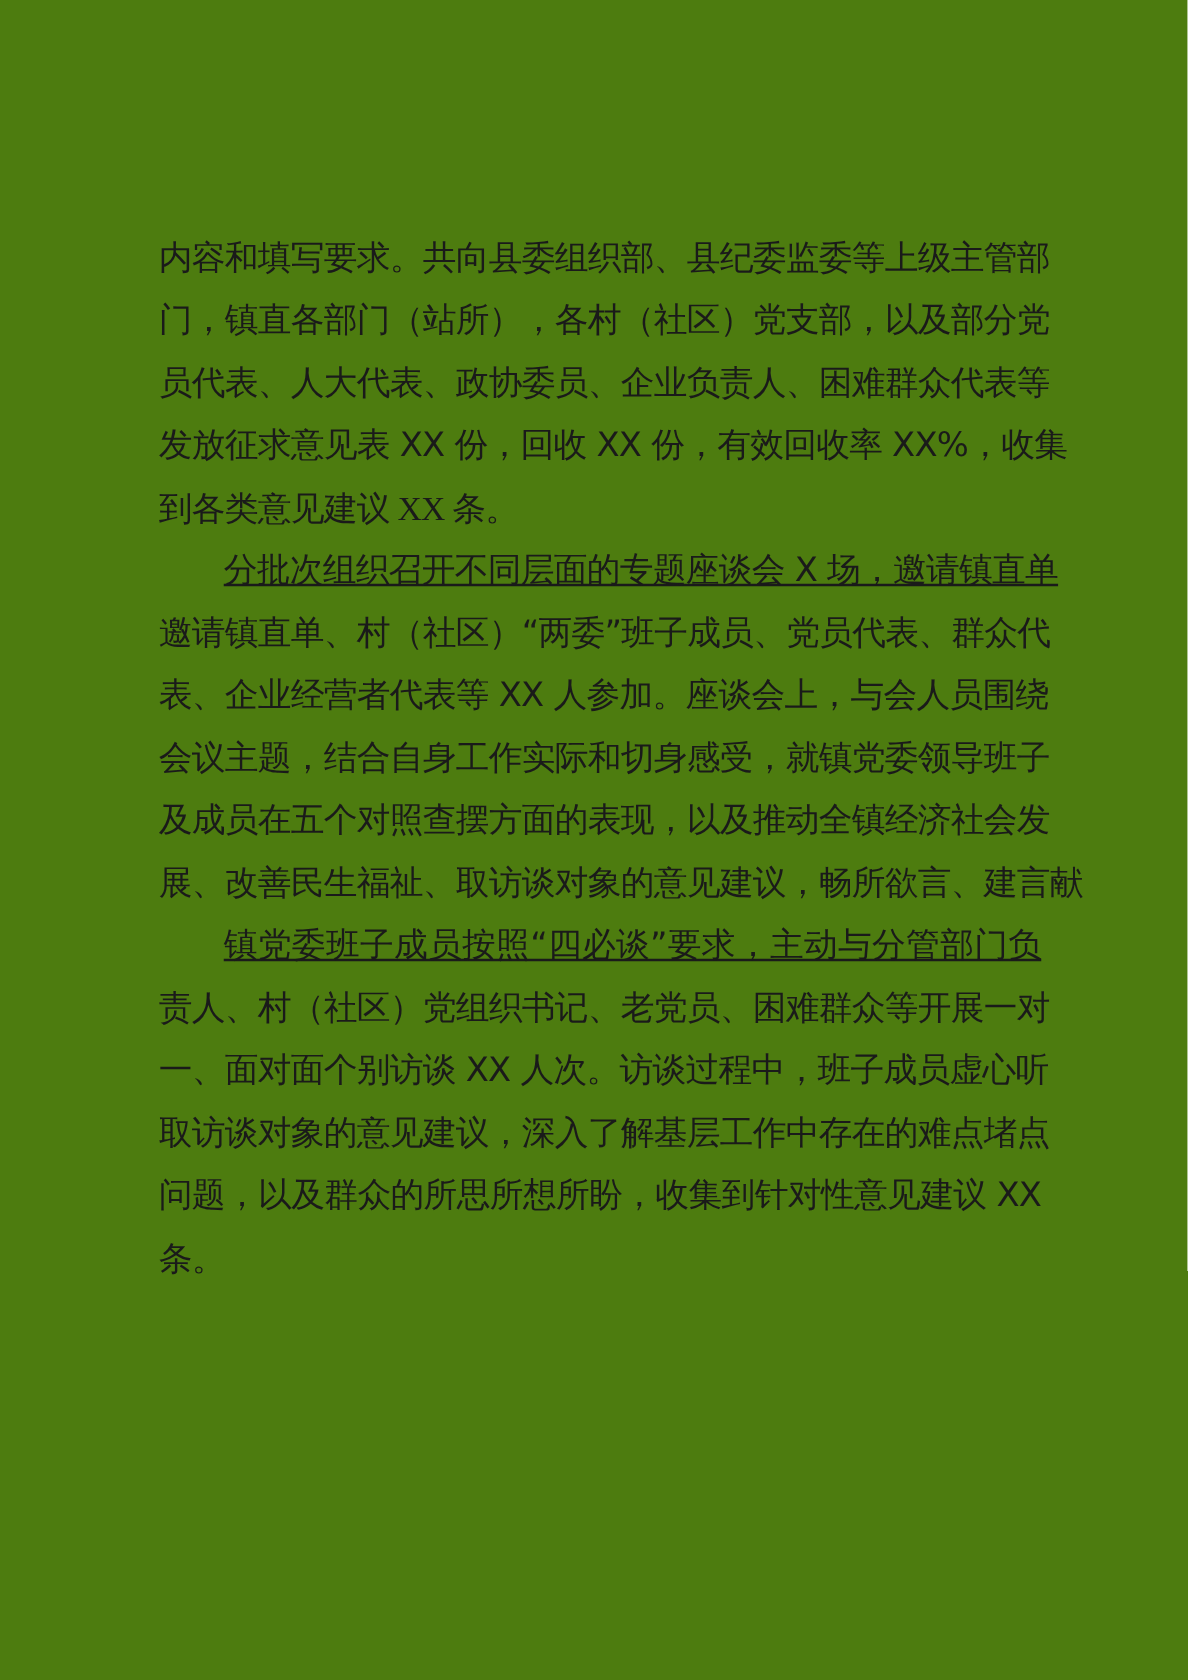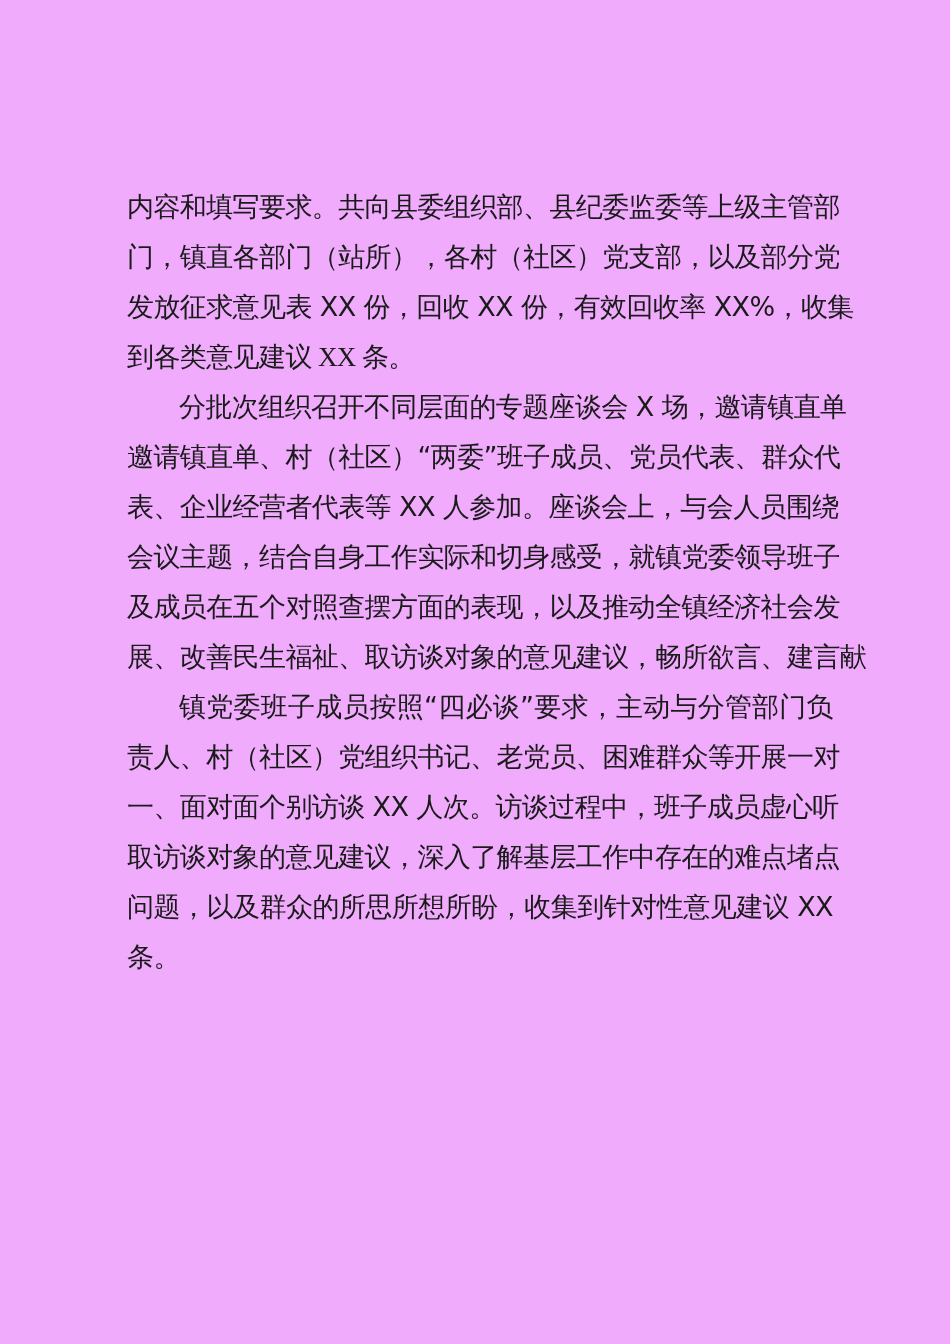--- a/index.html
+++ b/index.html
@@ -14,21 +14,21 @@
     overflow: hidden;
     font-family: "DejaVu Sans", "Liberation Sans", sans-serif;
     color: #1a1a1a;
   }
   .page {
     position: absolute;
     left: 0;
     top: 0;
     width: 950px;
     height: 1344px;
-    background: #f0abfc;
+    background: #4d7c0f;
   }
   .content {
     position: absolute;
     left: 127px;
     top: 182px;
     width: 706px;
   }
   .line {
     height: 50px;
     line-height: 50px;
@@ -40,40 +40,42 @@
     width: 706px;
     overflow: visible;
   }
   .line.last {
     text-align-last: left;
     font-family: Liberation Serif, serif;
   }
   .line.indent {
     padding-left: 52px;
     width: 654px;
+    text-decoration: underline;
   }
   .heading {
     height: 50px;
     line-height: 50px;
     font-size: 26px;
     font-weight: bold;
     padding-left: 54px;
     letter-spacing: -0.5px;
     white-space: nowrap;
   }
 </style>
 </head>
 <body>
 
 <div class="page">
   <div class="content">
 
     <div>
       <div class="line">内容和填写要求。共向县委组织部、县纪委监委等上级主管部</div>
       <div class="line">门，镇直各部门（站所），各村（社区）党支部，以及部分党</div>
+      <div class="line">员代表、人大代表、政协委员、企业负责人、困难群众代表等</div>
       <div class="line">发放征求意见表 XX 份，回收 XX 份，有效回收率 XX%，收集</div>
       <div class="line last">到各类意见建议 XX 条。</div>
     </div>
 
 
     <div>
       <div class="line indent">分批次组织召开不同层面的专题座谈会 X 场，邀请镇直单</div>
       <div class="line">邀请镇直单、村（社区）“两委”班子成员、党员代表、群众代</div>
       <div class="line">表、企业经营者代表等 XX 人参加。座谈会上，与会人员围绕</div>
       <div class="line">会议主题，结合自身工作实际和切身感受，就镇党委领导班子</div>

